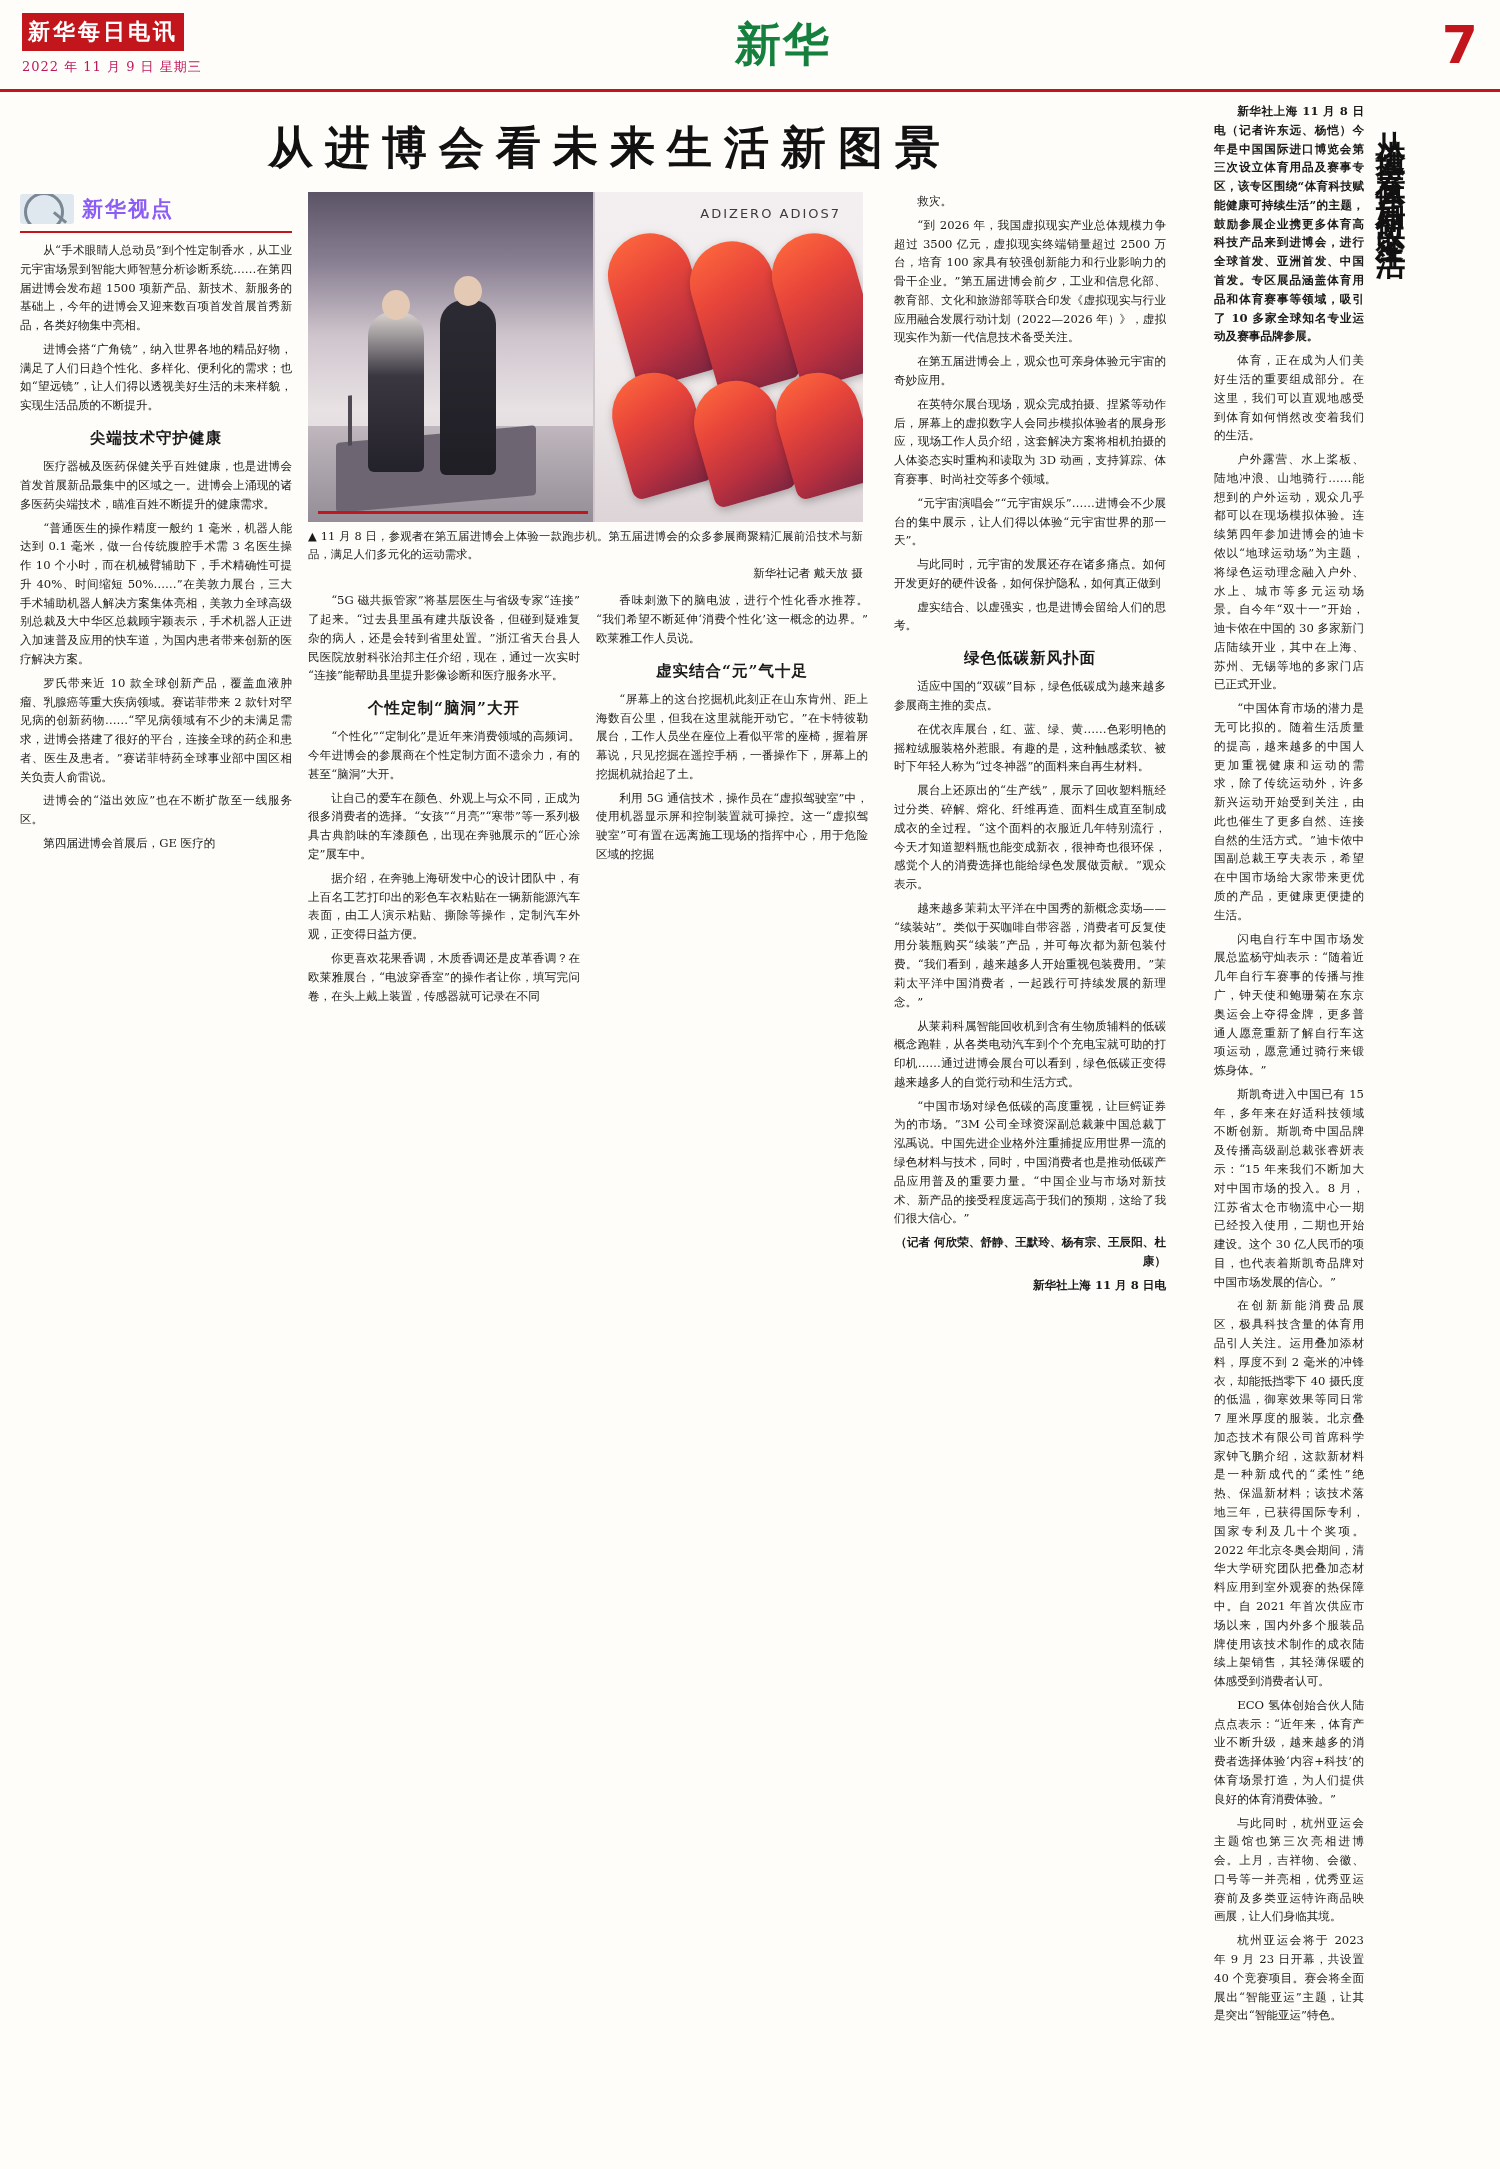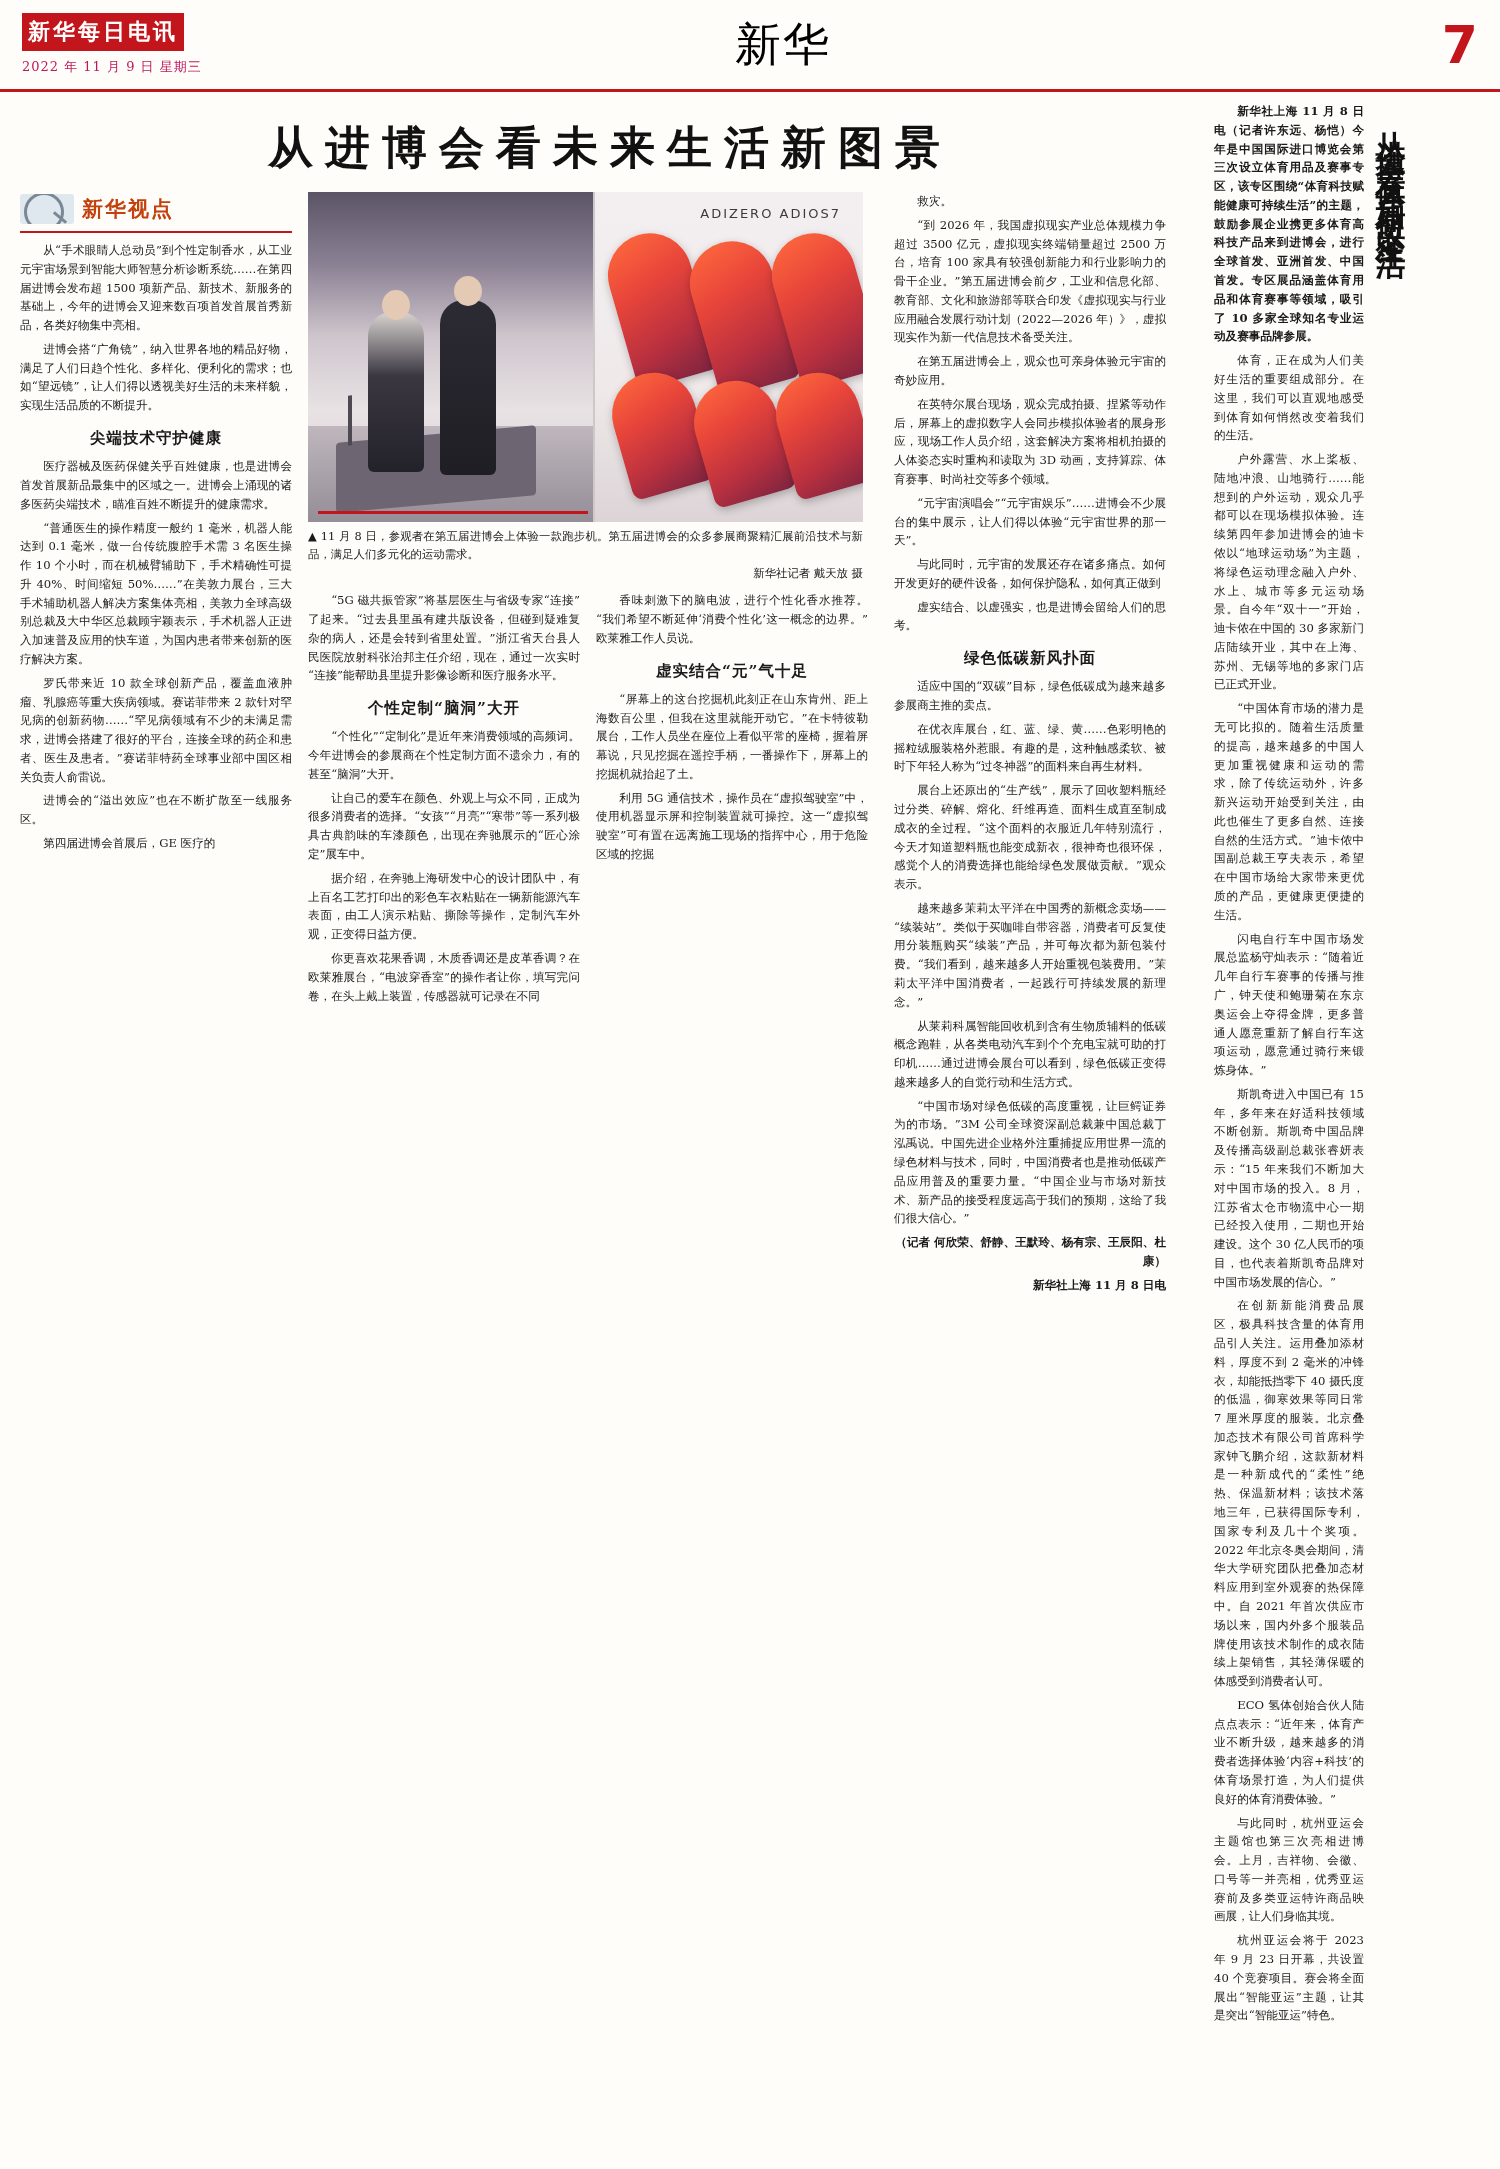--- a/index.html
+++ b/index.html
@@ -19,21 +19,21 @@
   }
   .logo-box{width:186px;}
   .logo-red{
     background:#c3161c;color:#fff;font-weight:bold;font-size:22px;
     letter-spacing:3px;padding:4px 6px;display:inline-block;
     font-family:"DejaVu Sans","Liberation Sans",sans-serif;
   }
   .logo-date{font-size:13px;color:#be185d;margin-top:7px;letter-spacing:1px;}
   .mast-center{flex:1;text-align:center;display:flex;align-items:center;justify-content:center;gap:8px;}
   .mast-xinhua{
-    font-size:46px;font-weight:normal;color:#000000;letter-spacing:2px;
+    font-size:46px;font-weight:bold;color:#15803d;letter-spacing:2px;
     font-family:"DejaVu Serif","Liberation Serif",serif;
   }
   .mast-topic{
     font-size:40px;font-weight:bold;color:#c3161c;letter-spacing:4px;
   }
   .pagenum{
     width:120px;text-align:right;font-size:52px;font-weight:bold;color:#c3161c;
     font-family:"DejaVu Sans","Liberation Sans",sans-serif;
   }
 
@@ -66,21 +66,21 @@
     position:relative;overflow:hidden;
   }
   .vp-badge:before{
     content:"";position:absolute;width:34px;height:34px;border-radius:50%;
     border:3px solid #7a8794;left:4px;top:-2px;
   }
   .vp-badge:after{
     content:"";position:absolute;width:16px;height:3px;background:#7a8794;
     left:32px;top:22px;transform:rotate(40deg);
   }
-  .vp-text{font-size:21px;font-weight:bold;letter-spacing:2px;color:#c2410c;}
+  .vp-text{font-size:21px;font-weight:bold;letter-spacing:2px;color:#8b5cf6;}
 
   .photo-wrap{width:555px;}
   .photo{
     width:555px;height:330px;position:relative;overflow:hidden;background:#2d2a33;
   }
   .ph-hall{
     position:absolute;inset:0;
     background:
       linear-gradient(180deg,#5b5466 0%,#8b8194 22%,#cfc6cd 44%,#e8e2e4 66%,#d6cdd2 100%);
   }

